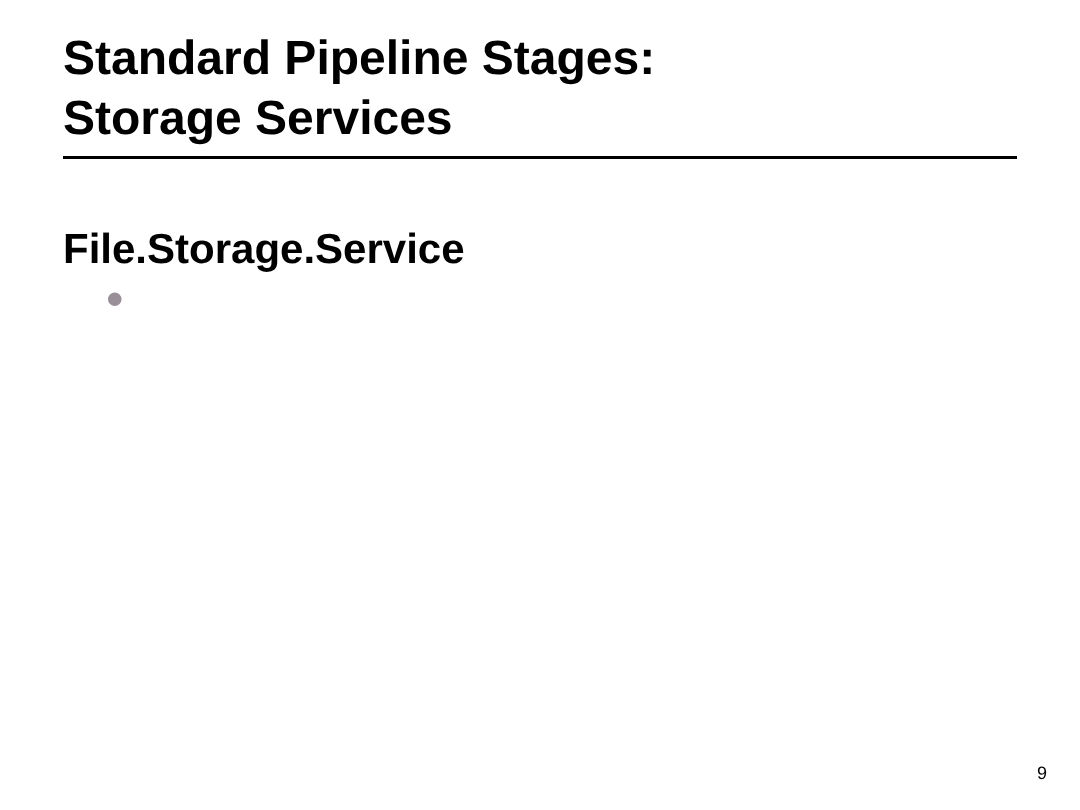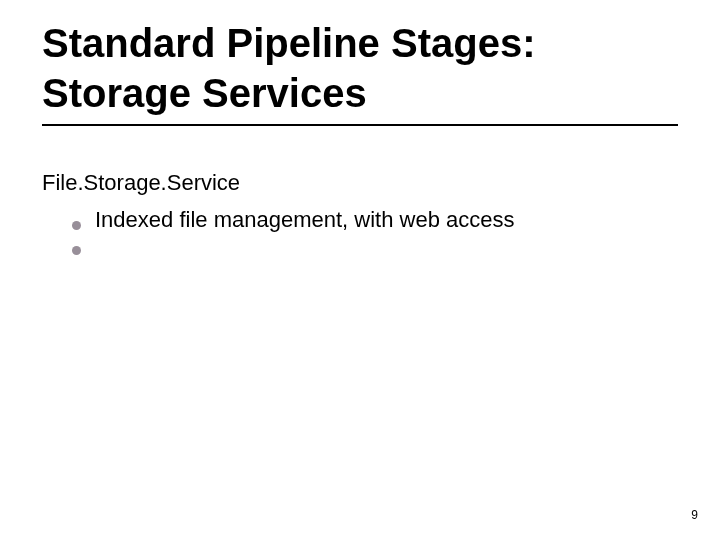--- a/index.html
+++ b/index.html
@@ -13,30 +13,30 @@
     position: relative;
   }
   .slide {
     box-sizing: border-box;
     width: 720px;
     height: 540px;
     padding: 18px 42px 0 42px;
     position: relative;
   }
   .title {
-    font-size: 40px;
+    font-size: 32px;
     font-weight: bold;
     line-height: 1.25;
     border-bottom: 2px solid #000000;
     padding-bottom: 6px;
     margin-bottom: 44px;
   }
   .section-heading {
-    font-size: 22px;
-    font-weight: normal;
+    font-size: 28px;
+    font-weight: bold;
     margin: 0 0 10px 0;
   }
   .bullet-row {
     display: flex;
     align-items: baseline;
     margin-left: 30px;
     margin-bottom: 8px;
   }
   .bullet-dot {
     width: 9px;
@@ -65,24 +65,20 @@
 
 <div class="slide">
 
   <div class="title">
     <span>Standard Pipeline Stages:</span><br>
     <span>Storage Services</span>
   </div>
 
   <div>
     <div class="section-heading">File.Storage.Service</div>
-    <div class="bullet-row">
-      <span class="bullet-dot"></span>
-      <span class="bullet-text">Indexed file management, with web access</span>
-    </div>
   </div>
 
   <div>
     <div class="bullet-row">
       <span class="bullet-dot"></span>
     </div>
   </div>
 
   <div class="page-number">9</div>
 </div>

